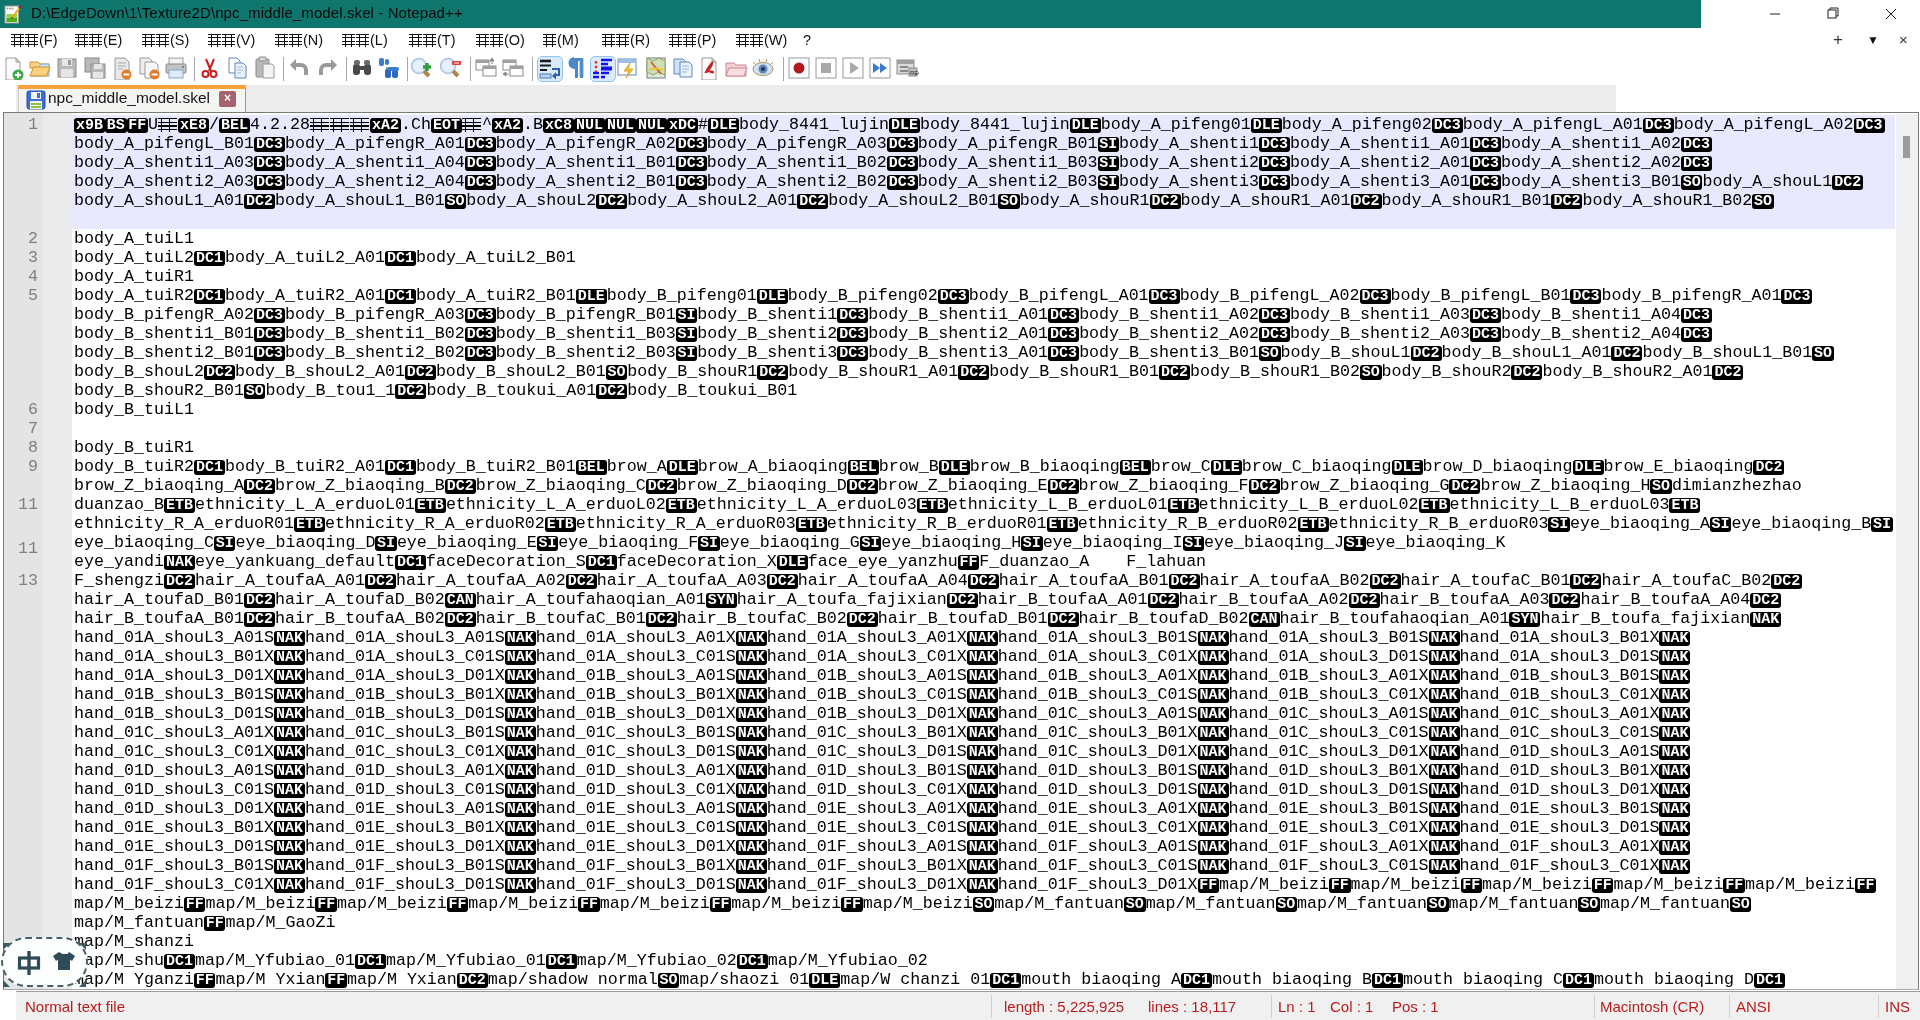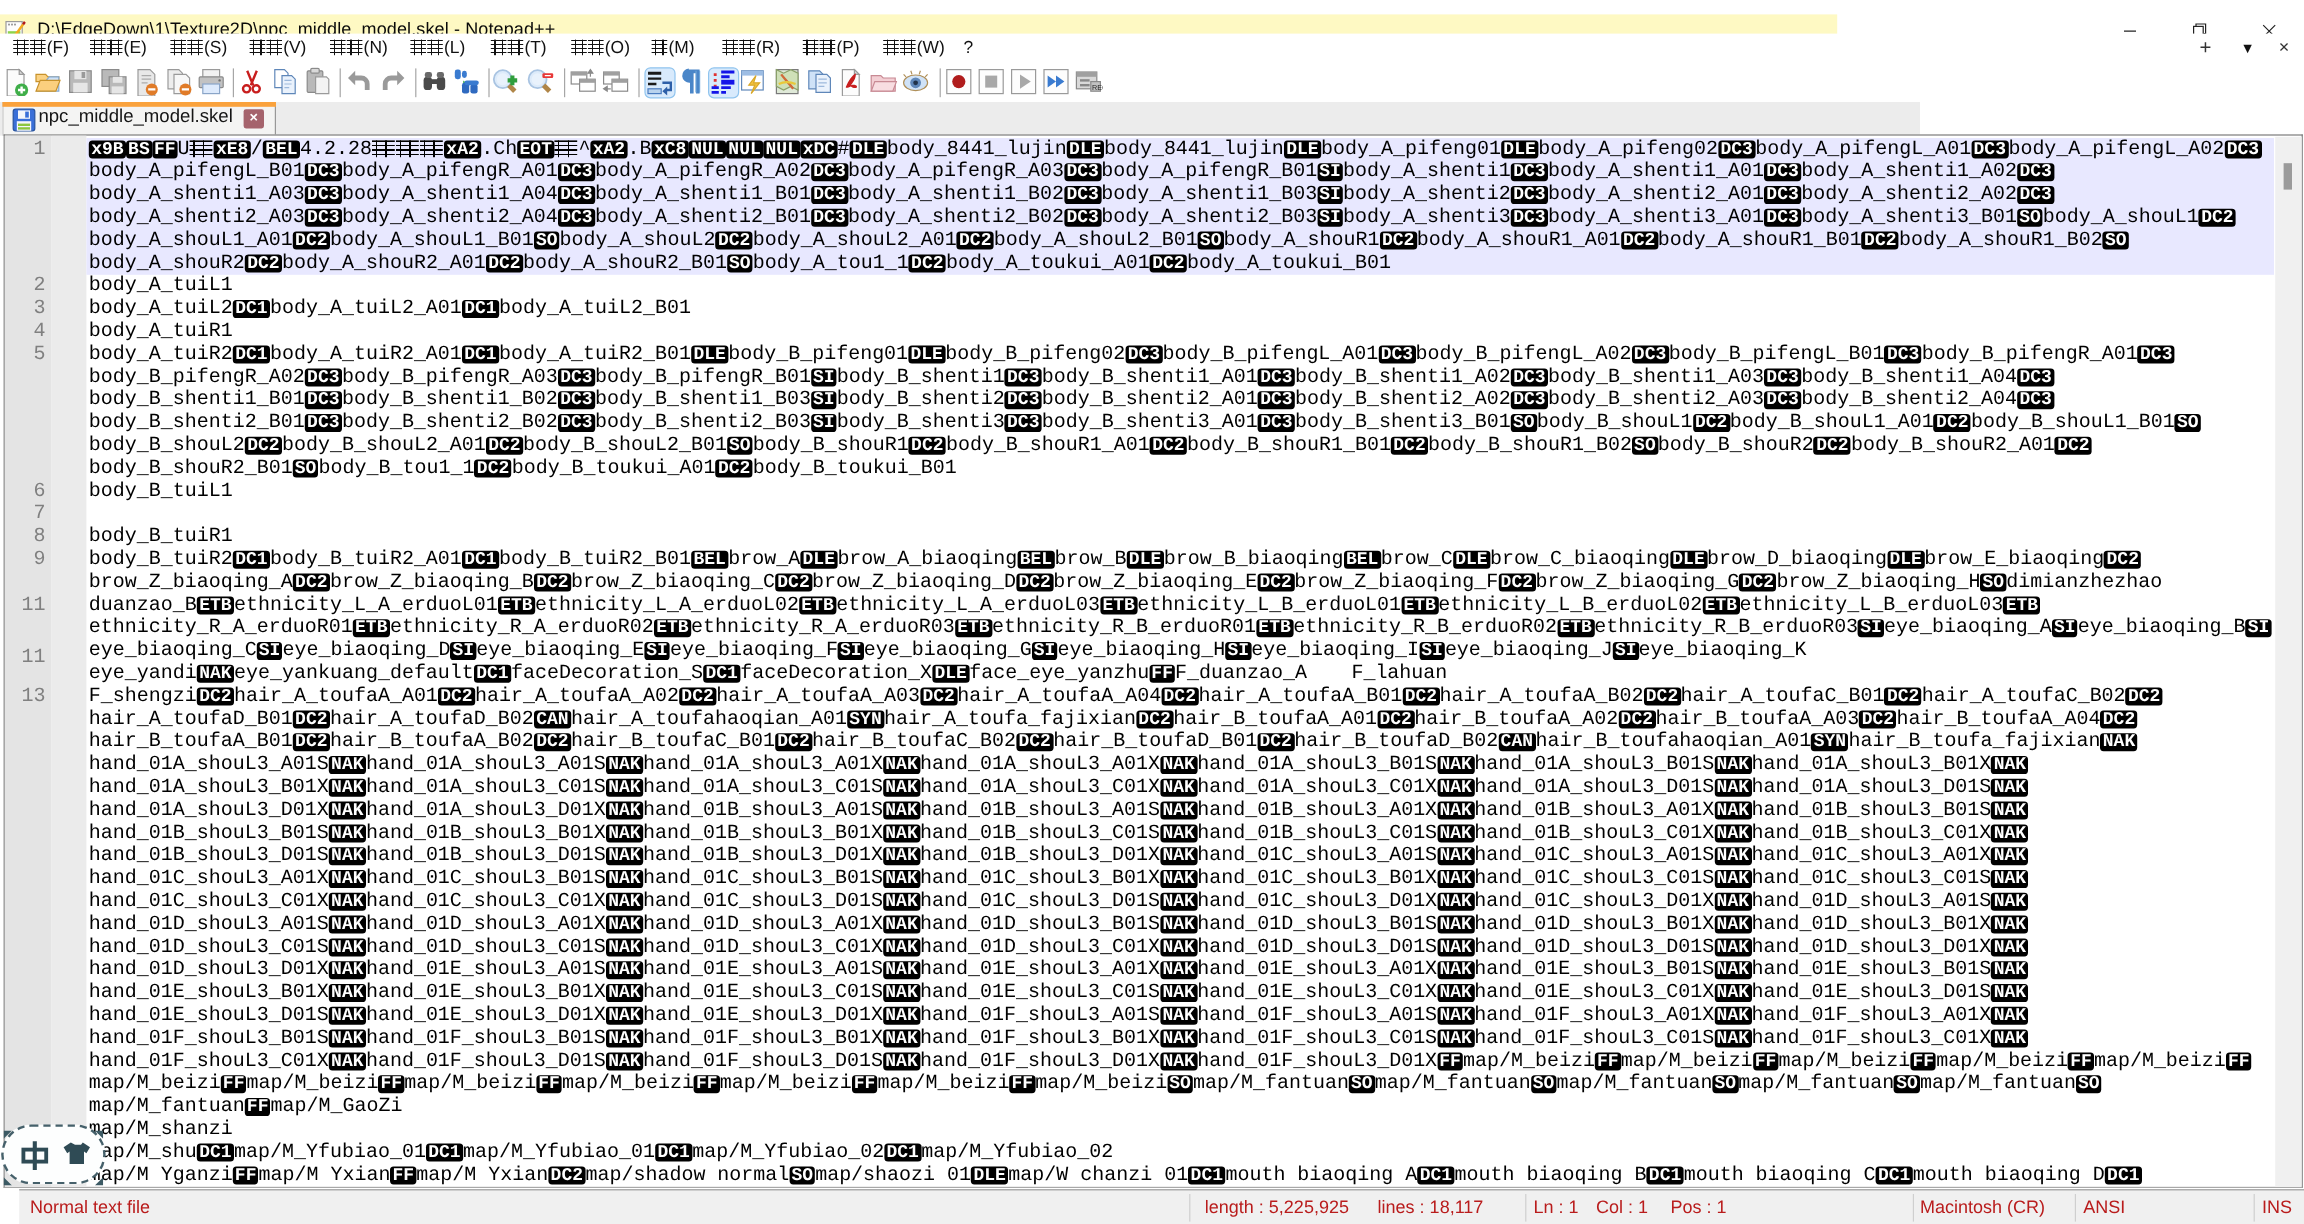--- a/index.html
+++ b/index.html
@@ -1,32 +1,32 @@
 <!DOCTYPE html>
 <html><head><meta charset="utf-8"><style>
 *{margin:0;padding:0;box-sizing:border-box}
 body{width:1920px;height:1020px;overflow:hidden;background:#fff;font-family:"Liberation Sans",sans-serif;position:relative}
 .abs{position:absolute}
 
-#title{left:0;top:12px;width:1531px;height:28px;background:#fef9c3}
+#title{left:0;top:0;width:1701px;height:28px;background:#0f766e}
 #title .txt{left:31px;top:4px;font-size:15px;color:#0a0a0a;letter-spacing:0}
 .capbtn{top:0;width:46px;height:28px;text-align:center;line-height:28px;color:#222}
 
 #menu{left:0;top:28px;width:1920px;height:25px;background:#fff}
 .mi{top:4px;font-size:14.5px;color:#111;white-space:nowrap}
 .cj{display:inline-block;width:13px;height:13px;margin:0 1px 0 0;vertical-align:-1.5px;
  background:linear-gradient(90deg,transparent 0 3px,#111 3px 4px,transparent 4px 9px,#111 9px 10px,transparent 10px),
  repeating-linear-gradient(180deg,#111 0 1px,transparent 1px 3.4px);}
 
 #tools{left:0;top:53px;width:1920px;height:32px;background:#fff}
 .tbi{top:3px;width:26px;height:26px}
 .tbsep{top:4px;width:1px;height:24px;background:#a6a6a6}
 .pressed{background:#d8eafc;border:1px solid #90c4ee;border-radius:5px}
 
-#tabbar{left:0;top:85px;width:1600px;height:28px;background:#ececec}
+#tabbar{left:16px;top:85px;width:1600px;height:28px;background:#ececec}
 #tab{left:2px;top:0;width:228px;height:28px;background:#f4f4f3;border-right:1px solid #989898;border-left:1px solid #cacaca}
 #taborange{left:2px;top:0;width:228px;height:4px;background:#faa23c}
 #tabtxt{left:32px;top:4px;font-size:15.5px;color:#151515}
 #tabx{left:203px;top:6px;width:17px;height:16px;background:#a5636c;border-radius:2px;color:#fff;text-align:center;line-height:15px;font-size:12px;font-weight:bold}
 
 #ed{left:3px;top:112px;width:1916px;height:878px;background:#fff;border:1px solid #7b7b7b;border-bottom:1px solid #a8a8a8}
 #marg{left:0;top:0;width:39px;height:876px;background:#e4e4e4}
 #marg2{left:39px;top:0;width:29px;height:876px;background:#ebebeb}
 #cline{left:68px;top:2px;width:1823px;height:114px;background:#e8e8ff}
 .ln{left:0;width:34px;text-align:right;font:16.6667px "Liberation Mono",monospace;color:#808080;height:19px;line-height:19px}
@@ -297,21 +297,20 @@
 <div class="abs" id="ed">
     <div class="abs" id="marg"></div>
     <div class="abs" id="marg2"></div>
     <div class="abs" id="cline"></div>
     <div class="abs ln" style="top:2px">1</div>
     <div class="abs row" style="top:2px"><span class="k k3">x9B</span><span class="k k2">BS</span><span class="k k2">FF</span>U<span class="ce"></span><span class="k k3">xE8</span>/<span class="k k3">BEL</span>4.2.28<span class="ce"></span><span class="ce"></span><span class="ce"></span><span class="k k3">xA2</span>.Ch<span class="k k3">EOT</span><span class="ce"></span>^<span class="k k3">xA2</span>.B<span class="k k3">xC8</span><span class="k k3">NUL</span><span class="k k3">NUL</span><span class="k k3">NUL</span><span class="k k3">xDC</span>#<span class="k k3">DLE</span>body_8441_lujin<span class="k k3">DLE</span>body_8441_lujin<span class="k k3">DLE</span>body_A_pifeng01<span class="k k3">DLE</span>body_A_pifeng02<span class="k k3">DC3</span>body_A_pifengL_A01<span class="k k3">DC3</span>body_A_pifengL_A02<span class="k k3">DC3</span></div>
     <div class="abs row" style="top:21px">body_A_pifengL_B01<span class="k k3">DC3</span>body_A_pifengR_A01<span class="k k3">DC3</span>body_A_pifengR_A02<span class="k k3">DC3</span>body_A_pifengR_A03<span class="k k3">DC3</span>body_A_pifengR_B01<span class="k k2">SI</span>body_A_shenti1<span class="k k3">DC3</span>body_A_shenti1_A01<span class="k k3">DC3</span>body_A_shenti1_A02<span class="k k3">DC3</span></div>
     <div class="abs row" style="top:40px">body_A_shenti1_A03<span class="k k3">DC3</span>body_A_shenti1_A04<span class="k k3">DC3</span>body_A_shenti1_B01<span class="k k3">DC3</span>body_A_shenti1_B02<span class="k k3">DC3</span>body_A_shenti1_B03<span class="k k2">SI</span>body_A_shenti2<span class="k k3">DC3</span>body_A_shenti2_A01<span class="k k3">DC3</span>body_A_shenti2_A02<span class="k k3">DC3</span></div>
     <div class="abs row" style="top:59px">body_A_shenti2_A03<span class="k k3">DC3</span>body_A_shenti2_A04<span class="k k3">DC3</span>body_A_shenti2_B01<span class="k k3">DC3</span>body_A_shenti2_B02<span class="k k3">DC3</span>body_A_shenti2_B03<span class="k k2">SI</span>body_A_shenti3<span class="k k3">DC3</span>body_A_shenti3_A01<span class="k k3">DC3</span>body_A_shenti3_B01<span class="k k2">SO</span>body_A_shouL1<span class="k k3">DC2</span></div>
     <div class="abs row" style="top:78px">body_A_shouL1_A01<span class="k k3">DC2</span>body_A_shouL1_B01<span class="k k2">SO</span>body_A_shouL2<span class="k k3">DC2</span>body_A_shouL2_A01<span class="k k3">DC2</span>body_A_shouL2_B01<span class="k k2">SO</span>body_A_shouR1<span class="k k3">DC2</span>body_A_shouR1_A01<span class="k k3">DC2</span>body_A_shouR1_B01<span class="k k3">DC2</span>body_A_shouR1_B02<span class="k k2">SO</span></div>
-    <div class="abs row" style="top:97px">body_A_shouR2<span class="k k3">DC2</span>body_A_shouR2_A01<span class="k k3">DC2</span>body_A_shouR2_B01<span class="k k2">SO</span>body_A_tou1_1<span class="k k3">DC2</span>body_A_toukui_A01<span class="k k3">DC2</span>body_A_toukui_B01</div>
     <div class="abs ln" style="top:116px">2</div>
     <div class="abs row" style="top:116px">body_A_tuiL1</div>
     <div class="abs ln" style="top:135px">3</div>
     <div class="abs row" style="top:135px">body_A_tuiL2<span class="k k3">DC1</span>body_A_tuiL2_A01<span class="k k3">DC1</span>body_A_tuiL2_B01</div>
     <div class="abs ln" style="top:154px">4</div>
     <div class="abs row" style="top:154px">body_A_tuiR1</div>
     <div class="abs ln" style="top:173px">5</div>
     <div class="abs row" style="top:173px">body_A_tuiR2<span class="k k3">DC1</span>body_A_tuiR2_A01<span class="k k3">DC1</span>body_A_tuiR2_B01<span class="k k3">DLE</span>body_B_pifeng01<span class="k k3">DLE</span>body_B_pifeng02<span class="k k3">DC3</span>body_B_pifengL_A01<span class="k k3">DC3</span>body_B_pifengL_A02<span class="k k3">DC3</span>body_B_pifengL_B01<span class="k k3">DC3</span>body_B_pifengR_A01<span class="k k3">DC3</span></div>
     <div class="abs row" style="top:192px">body_B_pifengR_A02<span class="k k3">DC3</span>body_B_pifengR_A03<span class="k k3">DC3</span>body_B_pifengR_B01<span class="k k2">SI</span>body_B_shenti1<span class="k k3">DC3</span>body_B_shenti1_A01<span class="k k3">DC3</span>body_B_shenti1_A02<span class="k k3">DC3</span>body_B_shenti1_A03<span class="k k3">DC3</span>body_B_shenti1_A04<span class="k k3">DC3</span></div>
     <div class="abs row" style="top:211px">body_B_shenti1_B01<span class="k k3">DC3</span>body_B_shenti1_B02<span class="k k3">DC3</span>body_B_shenti1_B03<span class="k k2">SI</span>body_B_shenti2<span class="k k3">DC3</span>body_B_shenti2_A01<span class="k k3">DC3</span>body_B_shenti2_A02<span class="k k3">DC3</span>body_B_shenti2_A03<span class="k k3">DC3</span>body_B_shenti2_A04<span class="k k3">DC3</span></div>

